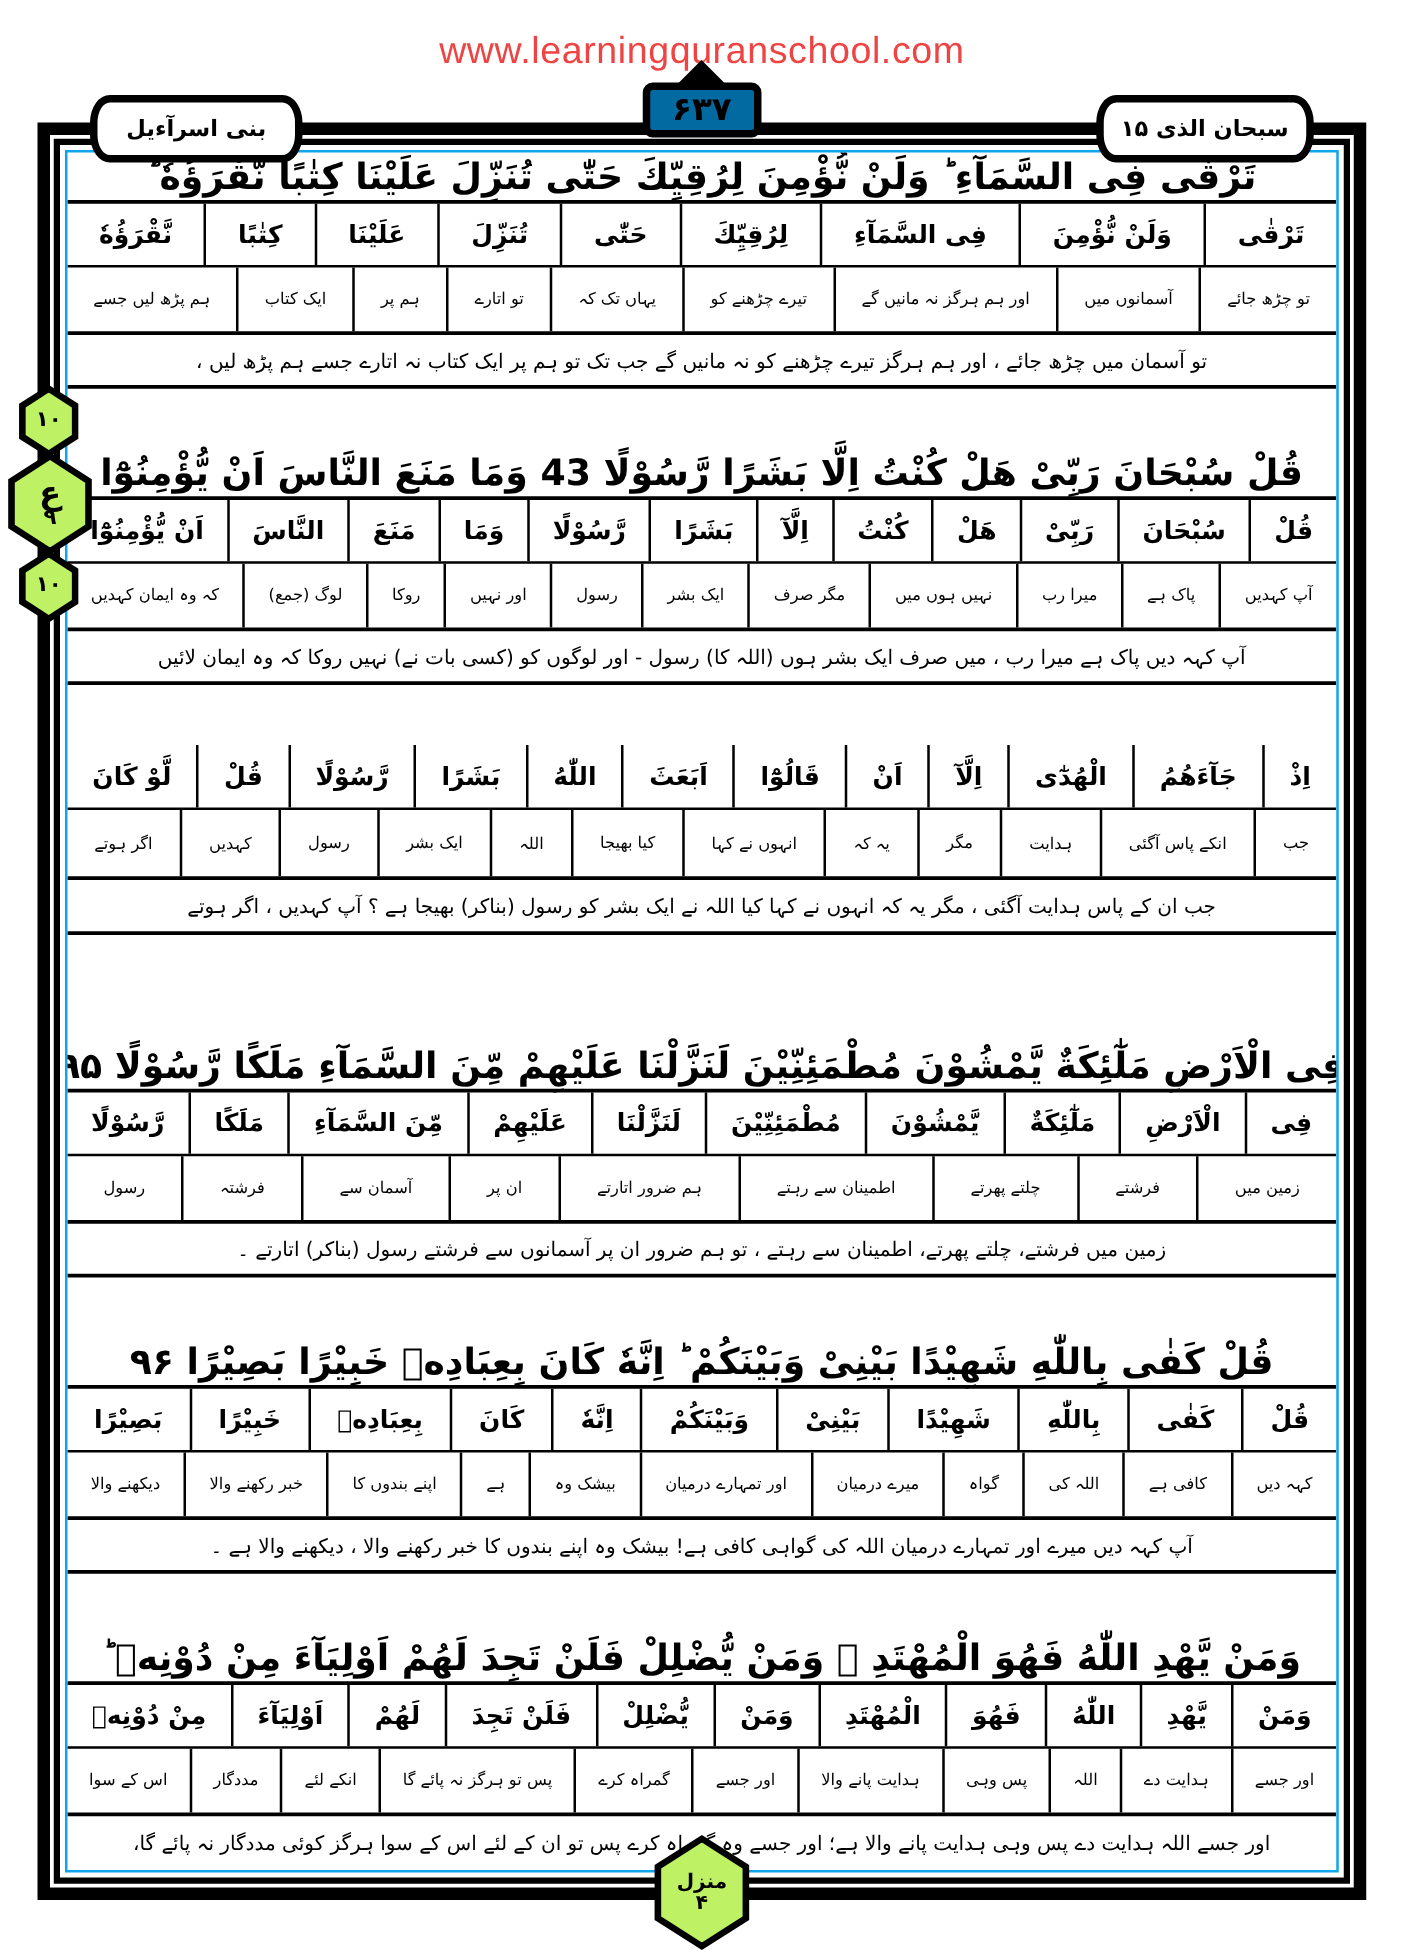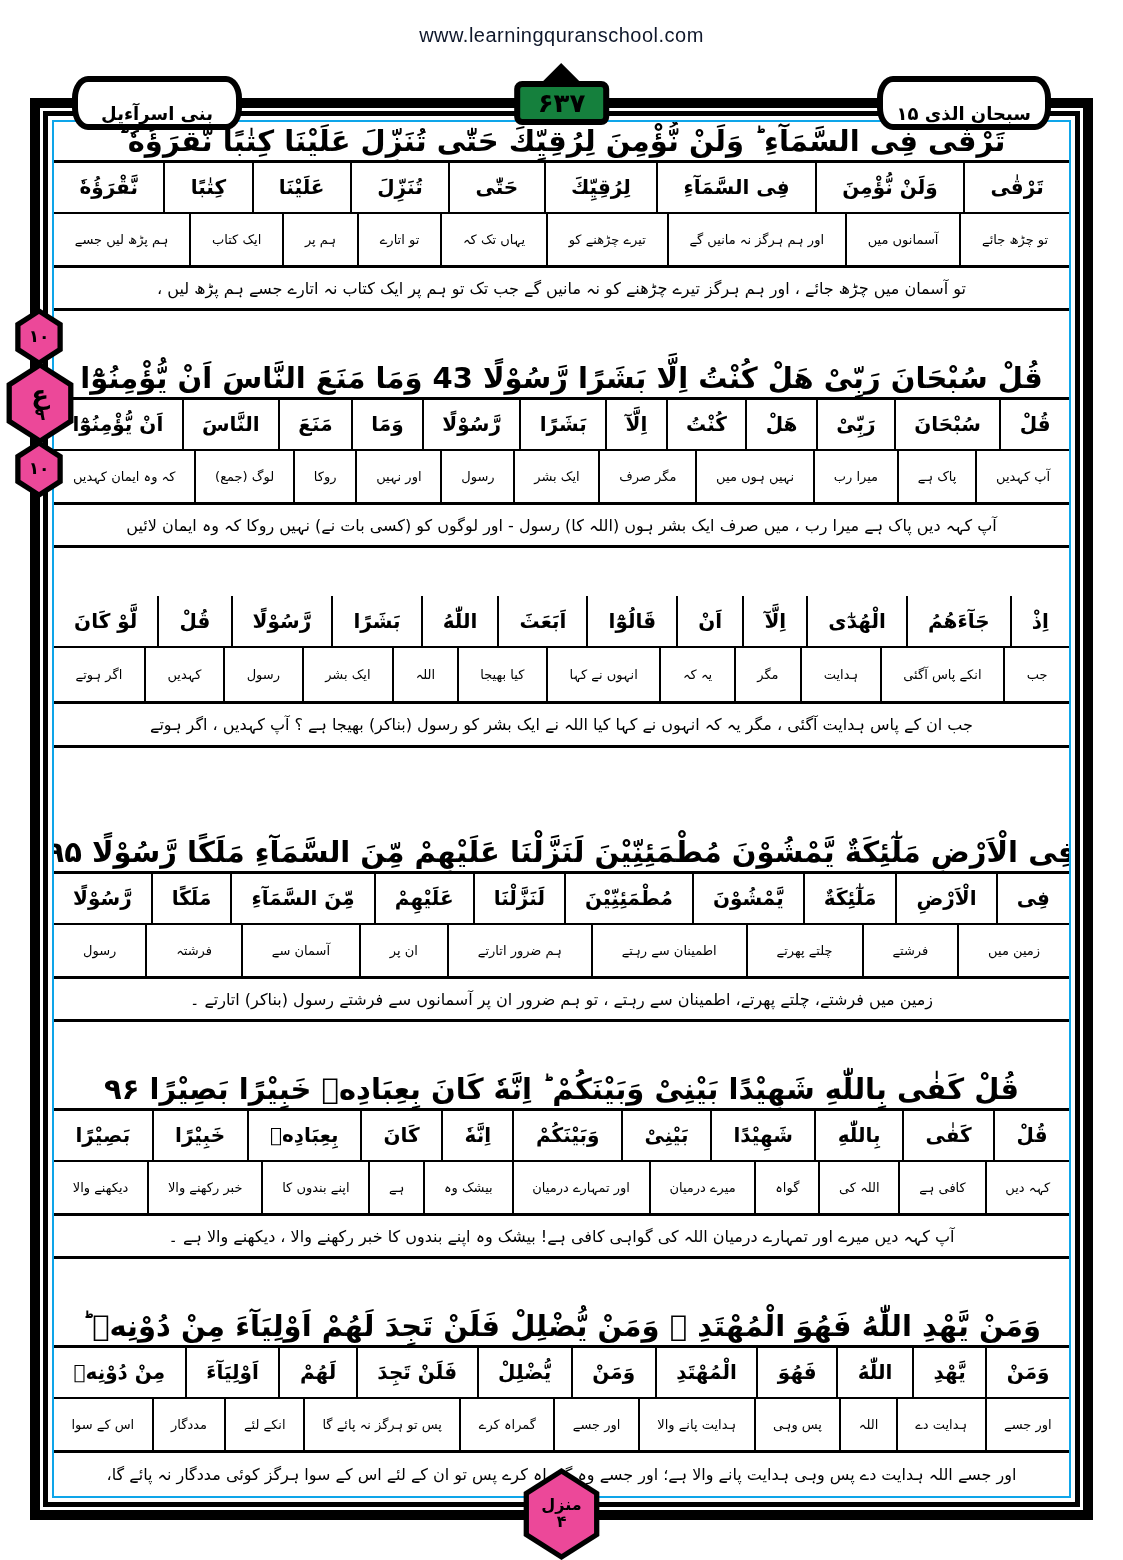--- a/index.html
+++ b/index.html
@@ -10,21 +10,21 @@
     font-family: "DejaVu Sans", sans-serif;
     color: #000;
     overflow: hidden;
   }
 
   
   .site-url {
     position: absolute; top: 24px; left: 0; width: 100%;
     text-align: center;
     font-family: "Liberation Sans", sans-serif;
-    font-size: 20px; letter-spacing: 0.5px; color: #0f172a;
+    font-size: 30px; letter-spacing: 0.5px; color: #ef4444;
     direction: ltr;
   }
 
   
   .frame {
     position: absolute; left: 30px; top: 98px; width: 1063px; height: 1422px;
     border: 10px solid #000;
   }
   .frame-inner {
     position: absolute; inset: 3px;
@@ -36,49 +36,49 @@
     display: flex; flex-direction: column;
     direction: rtl;
     overflow: hidden;
     gap: 48px;
   }
 
   
   .cartouche {
     position: absolute; top: 76px; height: 54px;
     background: #fff; border: 6px solid #000; border-radius: 16px / 22px;
-    display: flex; align-items: flex-end; justify-content: center;
+    display: flex; align-items: center; justify-content: center;
     padding: 0 14px; z-index: 6;
     font-weight: bold; font-size: 18px; direction: rtl;
   }
   .cartouche.surah { left: 72px; min-width: 170px; }
   .cartouche.juz   { right: 72px; min-width: 150px; }
   .page-number-box {
-    position: absolute; top: 81px; left: 50%; transform: translateX(-50%);
-    background: #15803d; border: 6px solid #000; border-radius: 8px;
+    position: absolute; top: 66px; left: 50%; transform: translateX(-50%);
+    background: #0369a1; border: 6px solid #000; border-radius: 8px;
     padding: 1px 18px; z-index: 6;
     font-weight: bold; font-size: 26px; direction: rtl;
   }
   .page-number-box::before {
     content: ""; position: absolute; top: -24px; left: 50%;
     transform: translateX(-50%);
     border-left: 20px solid transparent; border-right: 20px solid transparent;
     border-bottom: 20px solid #000;
   }
 
   
   .hex {
     position: absolute; z-index: 7;
     clip-path: polygon(50% 0, 94% 26%, 94% 74%, 50% 100%, 6% 74%, 6% 26%);
     background: #000;
     display: flex; align-items: center; justify-content: center;
   }
   .hex-in {
     clip-path: polygon(50% 0, 94% 26%, 94% 74%, 50% 100%, 6% 74%, 6% 26%);
-    background: #ec4899;
+    background: #bef264;
     width: calc(100% - 12px); height: calc(100% - 12px);
     display: flex; flex-direction: column; align-items: center; justify-content: center;
     font-weight: bold; line-height: 1.05;
   }
   .hex-ten-top    { left: 12px; top: 308px; width: 54px; height: 58px; font-size: 17px; }
   .hex-ruku       { left: 2px;  top: 362px; width: 76px; height: 82px; }
   .hex-ruku .ruku-letter { font-size: 26px; }
   .hex-ruku .ruku-number { font-size: 17px; margin-top: -4px; }
   .hex-ten-bottom { left: 12px; top: 440px; width: 54px; height: 58px; font-size: 17px; }
 

